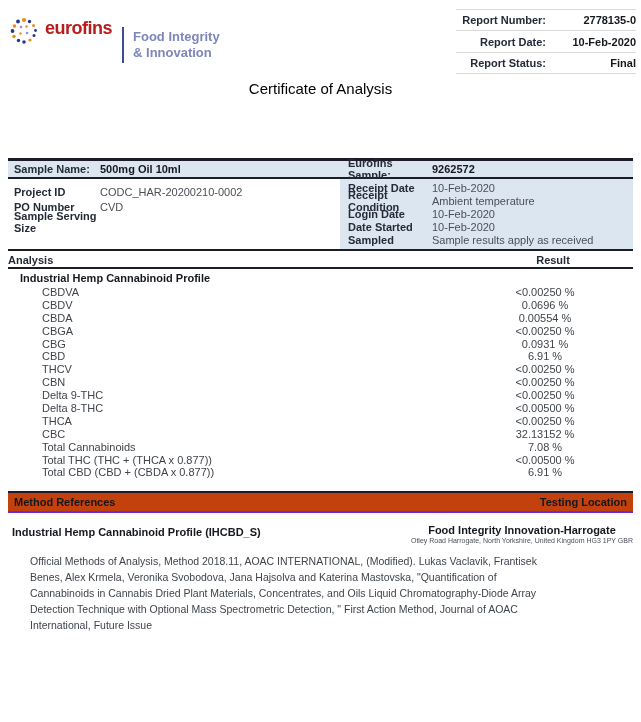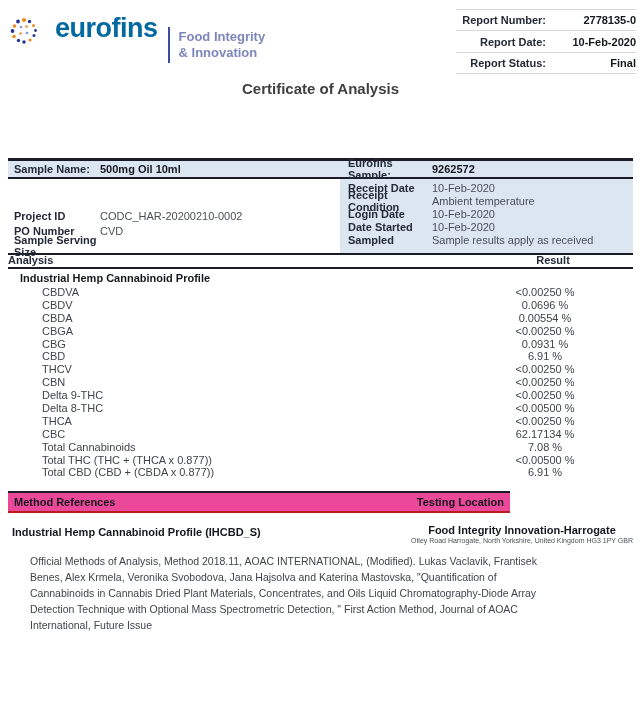--- a/index.html
+++ b/index.html
@@ -4,63 +4,63 @@
 <style>
   html,body { margin:0; padding:0; background:#ffffff; }
   .page {
     position:relative; width:641px; height:722px; background:#ffffff;
     font-family:"Liberation Sans", sans-serif; overflow:hidden; color:#15181d;
   }
 
   
   .brand { position:absolute; left:10px; top:13px; display:flex; align-items:flex-start; }
   .logo-dots { margin-top:4px; }
-  .brand-name { font-size:27px; font-weight:700; color:#0369a1; margin-left:17px; line-height:30px; letter-spacing:-0.5px; }
+  .brand-name { font-size:18px; font-weight:700; color:#b91c1c; margin-left:7px; line-height:30px; letter-spacing:-0.5px; }
   .brand-divider { width:2px; height:36px; background:#3a4a9f; margin:14px 0 0 10px; }
   .division { margin-left:9px; margin-top:16px; font-size:13px; font-weight:700; color:#7c86ba; line-height:16px; }
 
   
   .report-table { position:absolute; top:9px; right:5px; width:180px; border-top:1px solid #d9d9d9; }
   .report-row { display:flex; height:20.4px; align-items:center; border-bottom:1px solid #d9d9d9; font-size:11px; font-weight:700; }
   .report-label { width:90px; text-align:right; color:#242a38; }
   .report-value { flex:1; text-align:right; color:#15181d; }
 
   
-  .title { position:absolute; top:80px; left:0; width:100%; text-align:center; font-size:15px; font-weight:700; color:#404040; }
+  .title { position:absolute; top:80px; left:0; width:100%; text-align:center; font-size:15px; font-weight:400; color:#000000; }
 
   
   .sample-block { position:absolute; top:158px; left:8px; width:625px; border-top:3px solid #1c1c28; border-bottom:2px solid #1c1c28; }
   .sample-header { display:flex; background:#dce6f1; border-bottom:2px solid #1c1c28; height:16px; align-items:center; font-size:11px; font-weight:700; color:#242a38; }
   .sh-label1 { width:86px; padding-left:6px; }
   .sh-value1 { width:240px; color:#15181d; }
   .sh-label2 { width:84px; padding-left:8px; }
   .sh-value2 { flex:1; color:#15181d; }
   .sample-body { display:flex; }
-  .sb-left { width:332px; background:#ffffff; padding-top:5px;margin-top:24px; }
+  .sb-left { width:332px; background:#ffffff; padding-top:5px; }
   .sb-row { display:flex; height:15px; align-items:center; font-size:11px; }
   .sb-label { width:86px; padding-left:6px; font-weight:700; color:#242a38; }
   .sb-value { flex:1; color:#4a4f57; }
   .sb-right { flex:1; background:#dce6f1; padding-top:2px; padding-bottom:2px; }
   .sbr-row { display:flex; height:13.2px; align-items:center; font-size:11px; }
   .sbr-label { width:84px; padding-left:8px; font-weight:700; color:#242a38; }
   .sbr-value { flex:1; color:#4a4f57; }
 
   
   .analysis-header { position:absolute; top:254px; left:8px; width:625px; height:13px; border-bottom:2.5px solid #1c1c28; font-size:11px; font-weight:700; color:#242a38; }
   .ah-analysis { }
   .ah-result { position:absolute; left:480px; top:0; width:130px; text-align:center; }
   .analysis-section-title { position:absolute; top:272px; left:20px; font-size:11px; font-weight:700; color:#15181d; }
   .analysis-rows { position:absolute; top:286px; left:8px; width:625px; }
   .arow { position:relative; height:12.9px; line-height:12.9px; font-size:11px; color:#3f444b; }
   .arow-name { margin-left:34px; }
   .arow-result { position:absolute; left:472px; top:0; width:130px; text-align:center; }
 
   
-  .method-bar { position:absolute; top:491px; left:8px; width:502px; height:22px; background:#ec4899;
-    border-top:2.5px solid #1c1c28; border-bottom:2px solid #b91c1c; display:flex; align-items:center;
+  .method-bar { position:absolute; top:491px; left:8px; width:625px; height:22px; background:#c2410c;
+    border-top:2.5px solid #1c1c28; border-bottom:2px solid #6d28d9; display:flex; align-items:center;
     justify-content:space-between; font-size:11px; font-weight:700; color:#15181d; padding:0 6px; box-sizing:border-box; }
   .method-detail { position:absolute; top:524px; left:12px; right:8px; display:flex; justify-content:space-between; align-items:flex-start; }
   .method-name { font-size:11px; font-weight:700; color:#15181d; margin-top:2px; }
   .location { text-align:center; }
   .location-name { font-size:11px; font-weight:700; color:#15181d; }
   .location-address { font-size:7px; color:#4a4f57; margin-top:1px; }
   .method-text { position:absolute; top:553px; left:30px; width:508px; font-size:10.5px; line-height:16px; color:#3f444b; }
 </style>
 </head>
 <body>
@@ -171,21 +171,21 @@
     <div class="arow"><span class="arow-name">CBDV</span><span class="arow-result">0.0696 %</span></div>
     <div class="arow"><span class="arow-name">CBDA</span><span class="arow-result">0.00554 %</span></div>
     <div class="arow"><span class="arow-name">CBGA</span><span class="arow-result">&lt;0.00250 %</span></div>
     <div class="arow"><span class="arow-name">CBG</span><span class="arow-result">0.0931 %</span></div>
     <div class="arow"><span class="arow-name">CBD</span><span class="arow-result">6.91 %</span></div>
     <div class="arow"><span class="arow-name">THCV</span><span class="arow-result">&lt;0.00250 %</span></div>
     <div class="arow"><span class="arow-name">CBN</span><span class="arow-result">&lt;0.00250 %</span></div>
     <div class="arow"><span class="arow-name">Delta 9-THC</span><span class="arow-result">&lt;0.00250 %</span></div>
     <div class="arow"><span class="arow-name">Delta 8-THC</span><span class="arow-result">&lt;0.00500 %</span></div>
     <div class="arow"><span class="arow-name">THCA</span><span class="arow-result">&lt;0.00250 %</span></div>
-    <div class="arow"><span class="arow-name">CBC</span><span class="arow-result">62.17134 %</span></div>
+    <div class="arow"><span class="arow-name">CBC</span><span class="arow-result">32.13152 %</span></div>
     <div class="arow"><span class="arow-name">Total Cannabinoids</span><span class="arow-result">7.08 %</span></div>
     <div class="arow"><span class="arow-name">Total THC (THC + (THCA x 0.877))</span><span class="arow-result">&lt;0.00500 %</span></div>
     <div class="arow"><span class="arow-name">Total CBD (CBD + (CBDA x 0.877))</span><span class="arow-result">6.91 %</span></div>
   </div>
 
   <div class="method-bar">
     <span>Method References</span>
     <span>Testing Location</span>
   </div>
 

